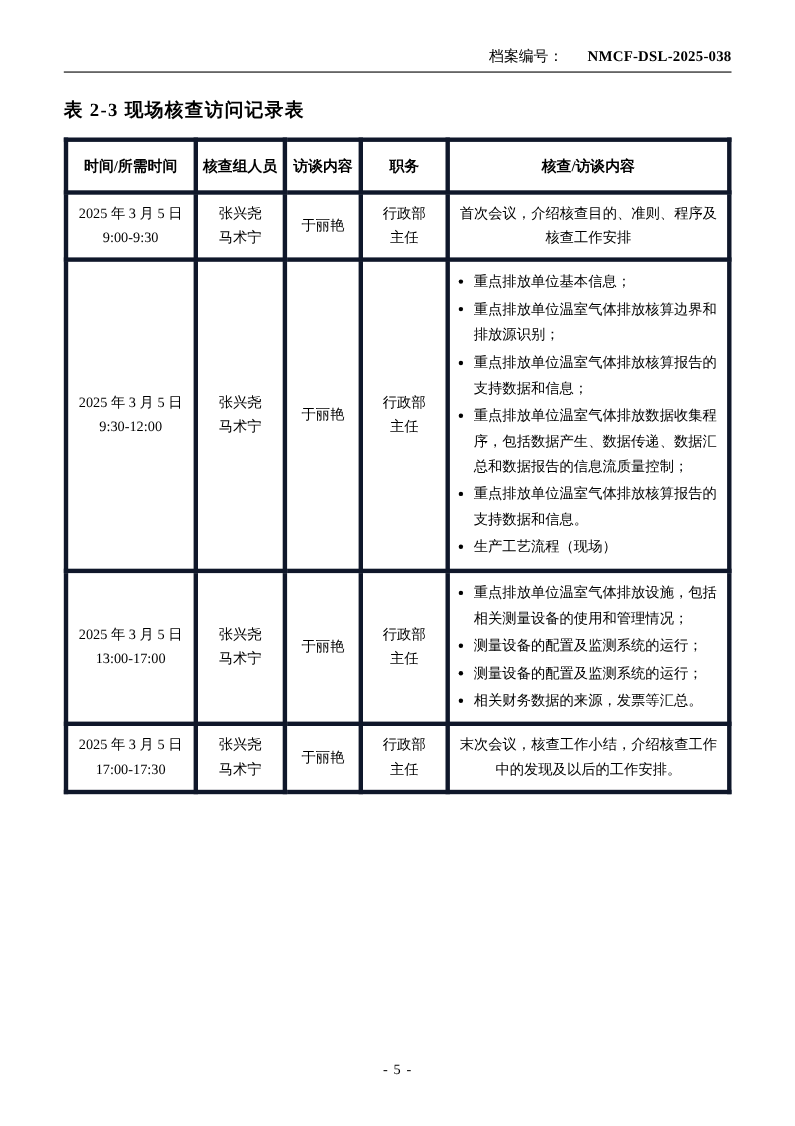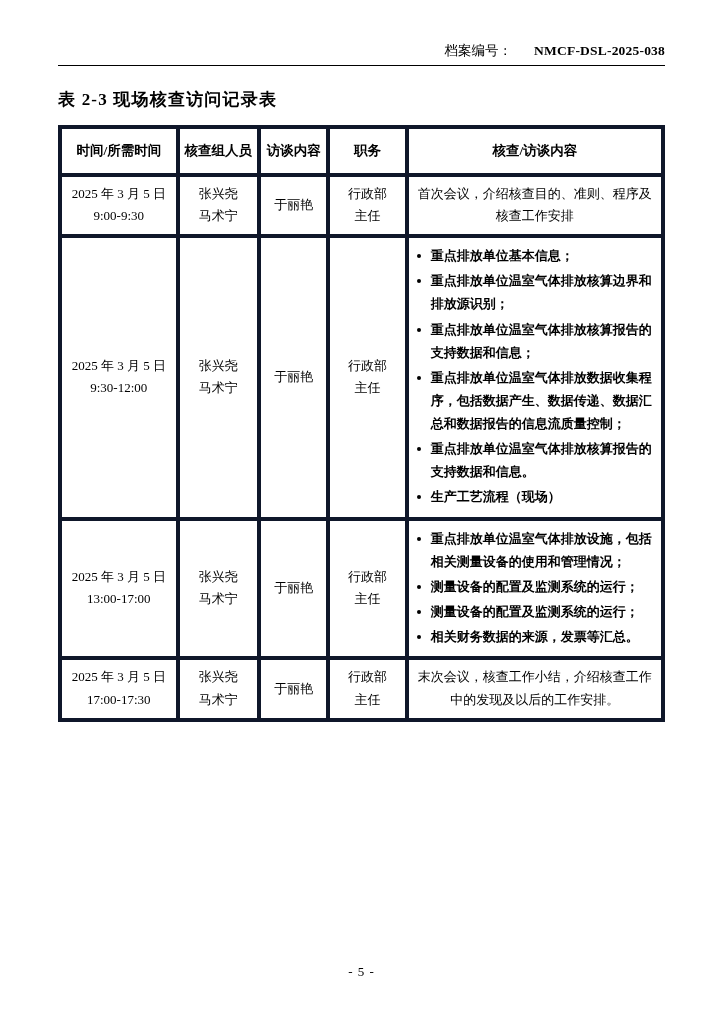--- a/index.html
+++ b/index.html
@@ -97,21 +97,20 @@
   ul.bullets {
     list-style: none;
     margin: 0;
     padding: 0;
   }
   ul.bullets li {
     position: relative;
     padding-left: 16px;
     margin: 0 0 2px 0;
     line-height: 1.78;
-    font-weight: bold;
   }
   ul.bullets li::before {
     content: "";
     position: absolute;
     left: 2px;
     top: 10px;
     width: 4px;
     height: 4px;
     background: #000;
     border-radius: 50%;

